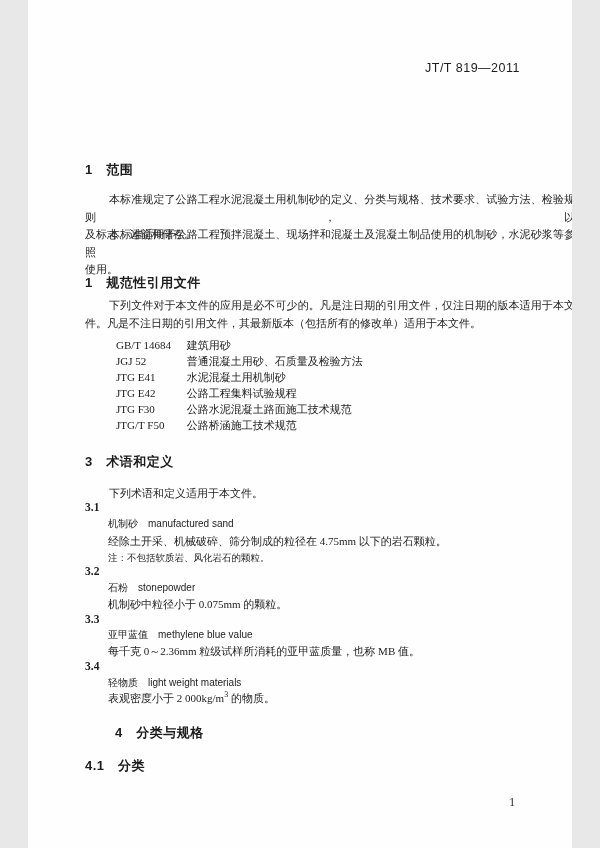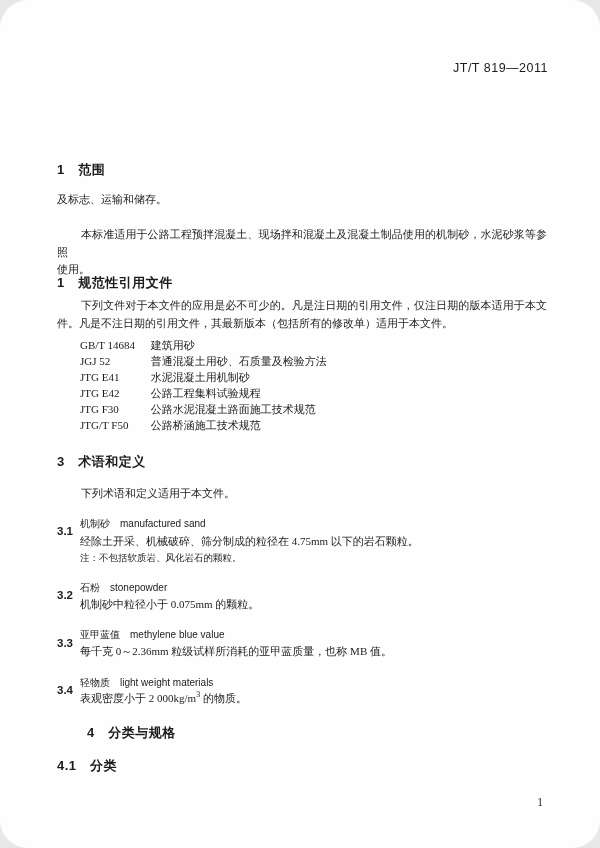--- a/index.html
+++ b/index.html
@@ -1,44 +1,43 @@
 <!DOCTYPE html>
 <html><head>
 <meta charset="utf-8">
 <style>
   html,body { margin:0; padding:0; background:#e8e8e8; }
   .page {
-    position:relative; width:600px; height:848px; margin:0 auto;
+    position:relative; width:544px; height:848px; margin:0 auto;
     background:#fefefe; color:#1c1c1c; overflow:hidden;
     font-family:"Liberation Serif", serif;
-    border-radius:28px;
   }
   .abs { position:absolute; }
   .doc-code {
     right:52px; font-family:"Liberation Sans", sans-serif;
     font-size:12.5px; letter-spacing:0.5px;
   }
   .title {
     left:0; width:600px; text-align:center;
     font-family:"Liberation Sans", sans-serif; font-weight:bold;
     font-size:17px; letter-spacing:1px;
   }
   .h-sec {
     left:57px; font-family:"Liberation Sans", sans-serif;
     font-weight:bold; font-size:13px; letter-spacing:0.5px;
   }
   .para { left:57px; width:490px; font-size:11px; line-height:17.5px; }
   .ln { text-align:justify; }
   .ln.fill { text-align:justify; text-align-last:justify; }
   .ln.indent { text-indent:24px; }
-  .refs { left:80px; width:467px; font-size:11px; line-height:16px; }
+  .refs { left:88px; width:467px; font-size:11px; line-height:16px; }
   .ref-code { display:inline-block; width:68px; }
   .term-num {
-    left:57px; font-family:Liberation Sans, sans-serif;
-    font-weight:bold; font-size:11.5px;margin-top:24px;
+    left:57px; font-family:Liberation Serif, serif;
+    font-weight:bold; font-size:11.5px;
   }
   .term-name {
     left:80px; font-family:"Liberation Sans", sans-serif;
     font-weight:normal; font-size:10px;
   }
   .term-def { left:80px; width:467px; font-size:11px; }
   .term-note { left:80px; width:467px; font-size:9.5px; }
   .page-num { right:57px; font-size:11.5px; }
   sup.cube { font-size:8px; line-height:0; }
 </style>
@@ -46,20 +45,21 @@
 <body>
 
 <div class="page">
 
   <div class="abs doc-code" style="top:61px;">JT/T 819—2011</div>
 
 
   <div class="abs h-sec" style="top:161px;">1　范围</div>
 
   <div class="abs para" style="top:191px;">
+    <div class="ln fill indent">本标准规定了公路工程水泥混凝土用机制砂的定义、分类与规格、技术要求、试验方法、检验规则，以</div>
     <div class="ln">及标志、运输和储存。</div>
   </div>
 
   <div class="abs para" style="top:226px;">
     <div class="ln fill indent">本标准适用于公路工程预拌混凝土、现场拌和混凝土及混凝土制品使用的机制砂，水泥砂浆等参照</div>
     <div class="ln">使用。</div>
   </div>
 
   <div class="abs h-sec" style="top:274px;">1　规范性引用文件</div>
 

